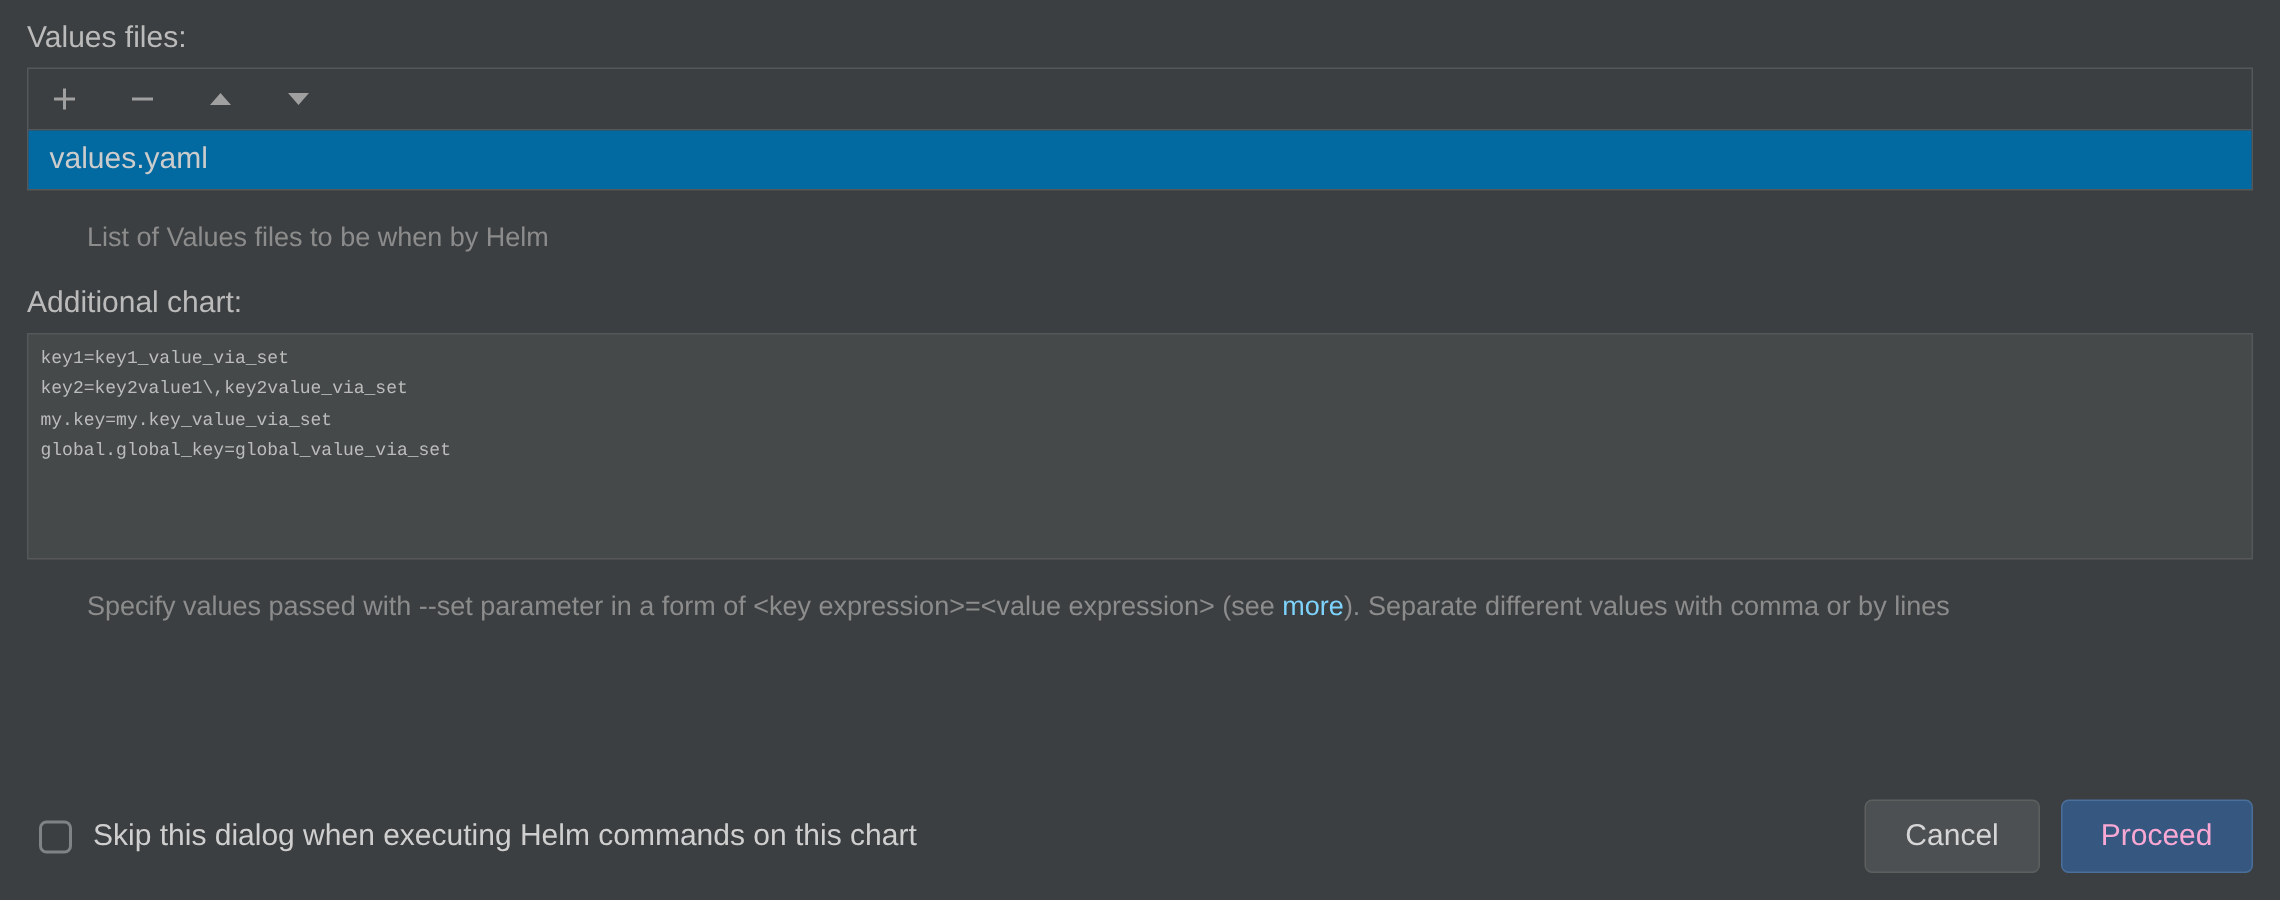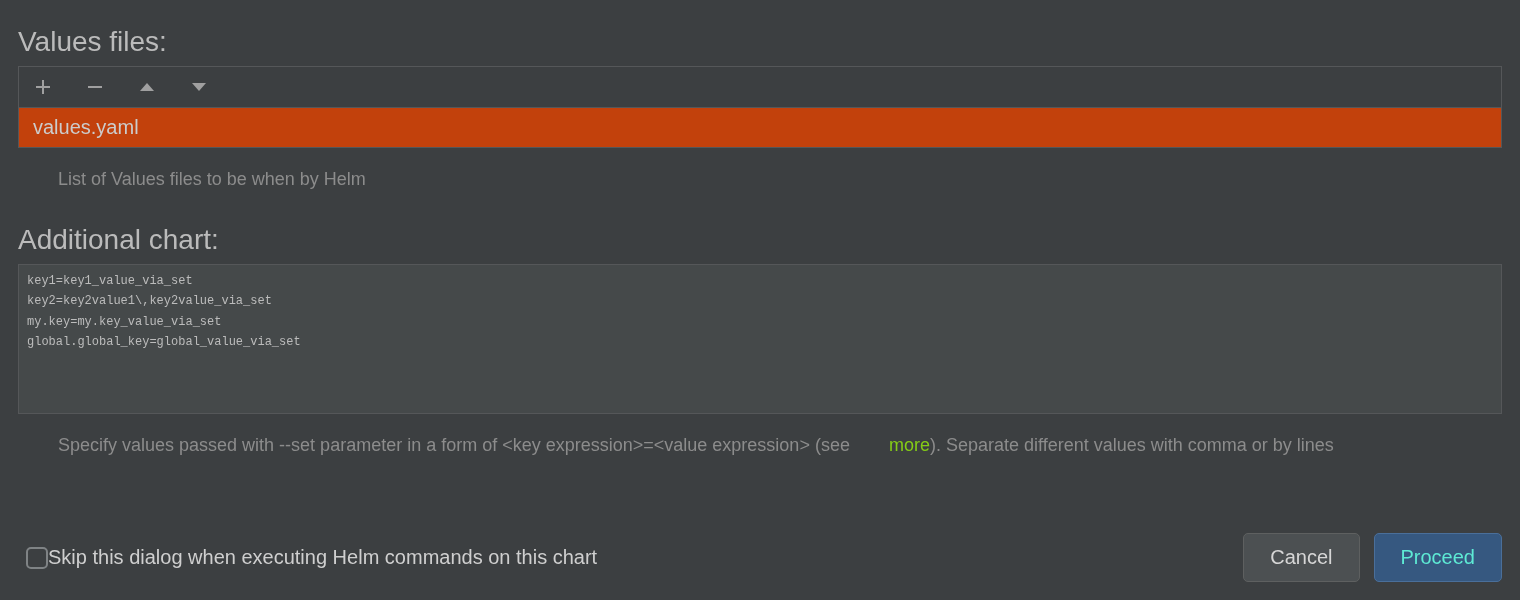--- a/index.html
+++ b/index.html
@@ -11,24 +11,24 @@
     color: #bbbbbb;
     overflow: hidden;
   }
   .container {
     padding: 10px 18px 18px 18px;
     display: flex;
     flex-direction: column;
     height: 100%;
   }
   .label {
-    font-size: 28px;
+    font-size: 20px;
     color: #bbbbbb;
     margin-bottom: 8px;
-    margin-top: 16px;
+    margin-top: 4px;
   }
   .list-panel {
     border: 1px solid #555759;
     background: #3c3f41;
     margin-bottom: 8px;
   }
   .list-toolbar {
     display: flex;
     align-items: center;
     gap: 32px;
@@ -42,32 +42,31 @@
     align-items: center;
     justify-content: center;
     cursor: pointer;
     color: #a0a0a0;
   }
   .tb-icon svg { display: block; }
   .list-row {
     padding: 8px 14px;
     font-size: 20px;
     color: #cccccc;
-    background: #c2410c;
+    background: #0369a1;
   }
   .hint {
     font-size: 18px;
     color: #8c8c8c;
     margin: 10px 0 14px 40px;
     line-height: 1.55;
   }
   .hint a {
-    color: #84cc16;
+    color: #7dd3fc;
     text-decoration: none;
-    margin-left: 34px;
   }
   .textarea-wrap {
     border: 1px solid #555759;
     background: #45494a;
     padding: 6px 8px 6px 8px;
     margin-bottom: 8px;
   }
   .textarea {
     width: 100%;
     min-height: 132px;
@@ -84,20 +83,21 @@
   .spacer { flex: 1 1 auto; }
   .footer {
     display: flex;
     align-items: center;
     gap: 14px;
     padding-top: 8px;
   }
   .chk-wrap {
     display: flex;
     align-items: center;
+    gap: 14px;
     flex: 1 1 auto;
   }
   .chk-box {
     width: 22px;
     height: 22px;
     border: 2px solid #7f8385;
     border-radius: 5px;
     background: transparent;
     display: inline-block;
     margin-left: 8px;
@@ -111,21 +111,21 @@
     padding: 12px 26px;
     border-radius: 5px;
     border: 1px solid #5e6060;
     background: #4c5052;
     color: #d6d6d6;
     cursor: pointer;
   }
   .btn-primary {
     background: #365880;
     border: 1px solid #4a6f9a;
-    color: #5eead4;
+    color: #f9a8d4;
   }
 </style>
 </head>
 <body>
 
 <div class="container">
 
   <div class="label">Values files:</div>
 
   <div class="list-panel">

